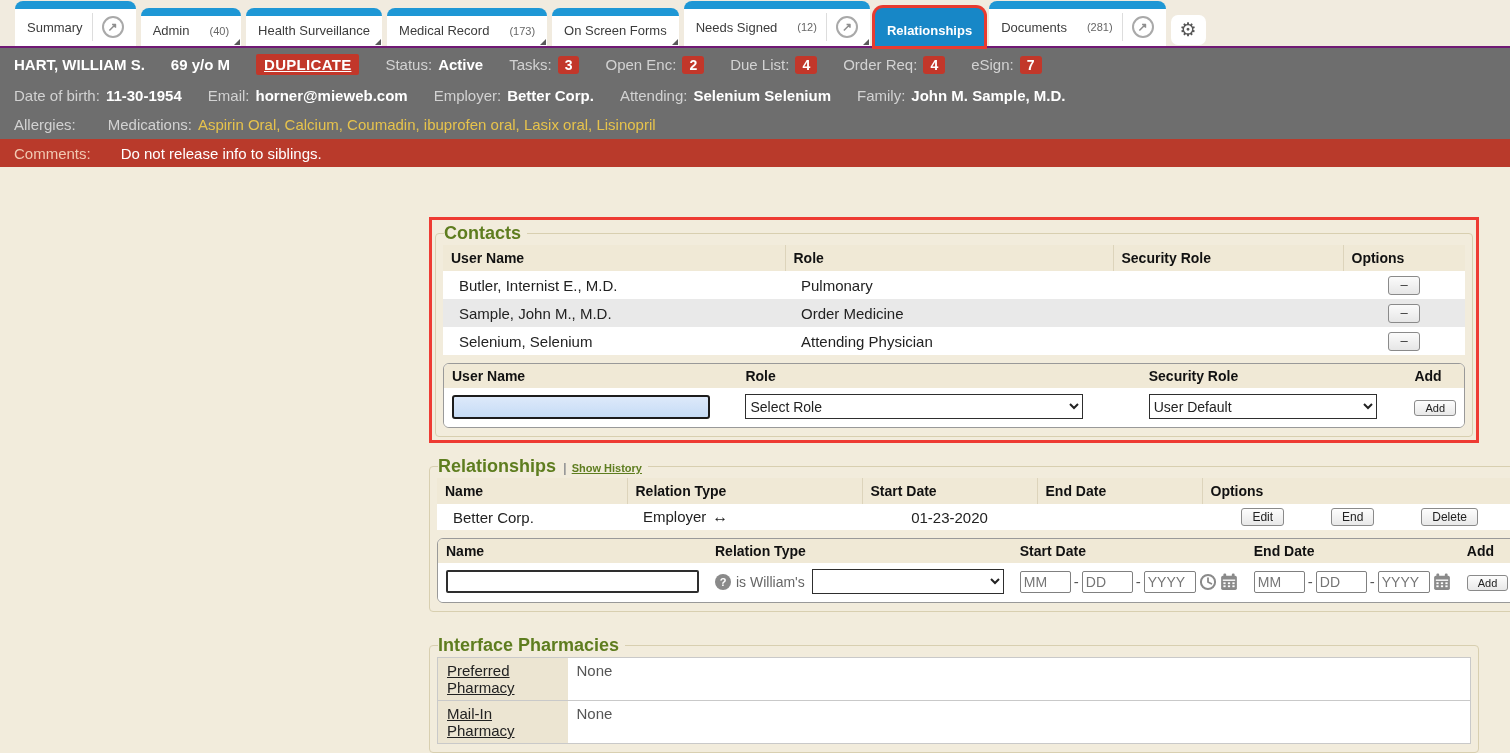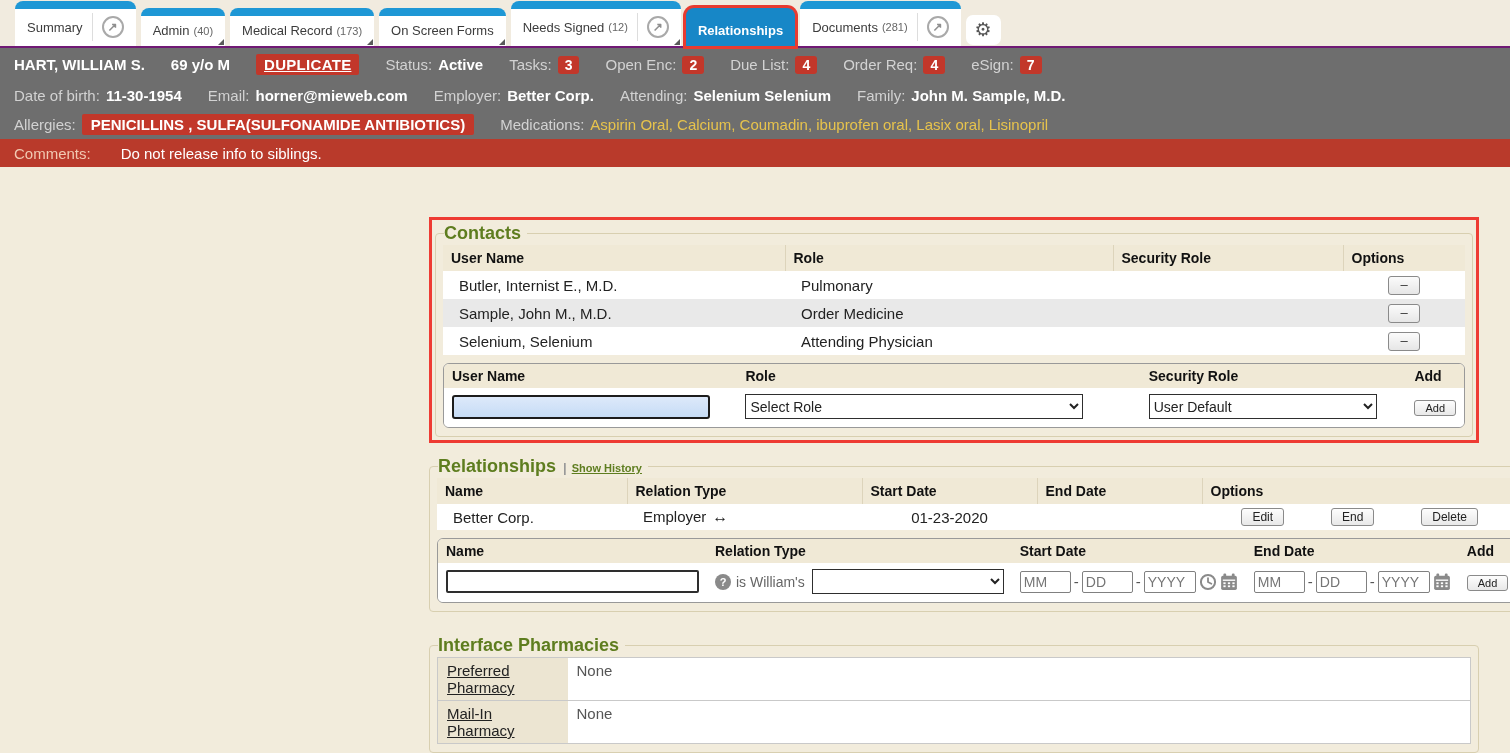--- a/index.html
+++ b/index.html
@@ -4,21 +4,21 @@
 <style>
   * { box-sizing: border-box; margin: 0; padding: 0; }
   html,body { width:1510px; height:753px; overflow:hidden; }
   body { background:#f2ecdc; font-family:"Liberation Sans", sans-serif; color:#222; }
 
   
   .tabbar { height:46px; display:flex; align-items:flex-end; padding-left:15px; gap:5px; background:#f1ebdf; }
   .tab { position:relative; display:flex; align-items:center; background:#fff;
          border-top:8px solid #1e97d5; border-radius:8px 8px 0 0;
          padding:7px 12px 8px; font-size:13px; color:#3c3c3c; cursor:pointer; }
-  .tab-count { font-size:11px; color:#666; margin-left:4px; }
+  .tab-count { font-size:11px; color:#666; margin-left:20px; }
   .tab.active { background:#1787c7; border-top-color:#1787c7; color:#fff; font-weight:bold;
                 box-shadow:0 0 0 3px #e83b30; z-index:2; }
   .menu-corner { position:absolute; right:1px; bottom:1px; width:0; height:0;
                  border-left:6px solid transparent; border-bottom:6px solid #5a5a5a; }
   .tab-div { width:1px; background:#ddd; align-self:stretch; margin:-3px 9px; }
   .circle-icon { width:22px; height:22px; border:2px solid #a9a9a9; border-radius:50%;
                  color:#8f8f8f; display:inline-flex; align-items:center; justify-content:center;
                  font-size:12px; font-weight:bold; }
   .icon-tab { border-top:none; border-radius:7px; padding:5px 9px 6px; align-self:flex-end; margin-bottom:1px; }
   .gear-glyph { font-size:19px; color:#555; line-height:1; }
@@ -102,20 +102,24 @@
     <span>Summary</span>
     <span class="tab-div"></span>
     <span class="circle-icon">↗</span>
   </div>
   <div class="tab">
     <span>Admin</span>
     <span class="tab-count">(40)</span>
     <span class="menu-corner"></span>
   </div>
   <div class="tab">
+    <span>Health Surveillance</span>
+    <span class="menu-corner"></span>
+  </div>
+  <div class="tab">
     <span>Medical Record</span>
     <span class="tab-count">(173)</span>
     <span class="menu-corner"></span>
   </div>
   <div class="tab">
     <span>On Screen Forms</span>
     <span class="menu-corner"></span>
   </div>
   <div class="tab">
     <span>Needs Signed</span>
@@ -186,21 +190,20 @@
       <span class="val">Selenium Selenium</span>
       </span>
     <span class="grp">
         <span class="lab">Family:</span>
       <span class="val">John M. Sample, M.D.</span>
       </span>
   </div>
   <div class="ph-row r3">
     <span class="grp">
         <span class="lab">Allergies:</span>
-      <span class="allergy-badge">PENICILLINS , SULFA(SULFONAMIDE ANTIBIOTICS)</span>
       </span>
     <span class="grp">
         <span class="lab">Medications:</span>
       <span class="meds">Aspirin Oral, Calcium, Coumadin, ibuprofen oral, Lasix oral, Lisinopril</span>
       </span>
   </div>
 </div>
 <div class="comments-bar">
   <span class="clab">Comments:</span>
   <span class="cval">Do not release info to siblings.</span>

